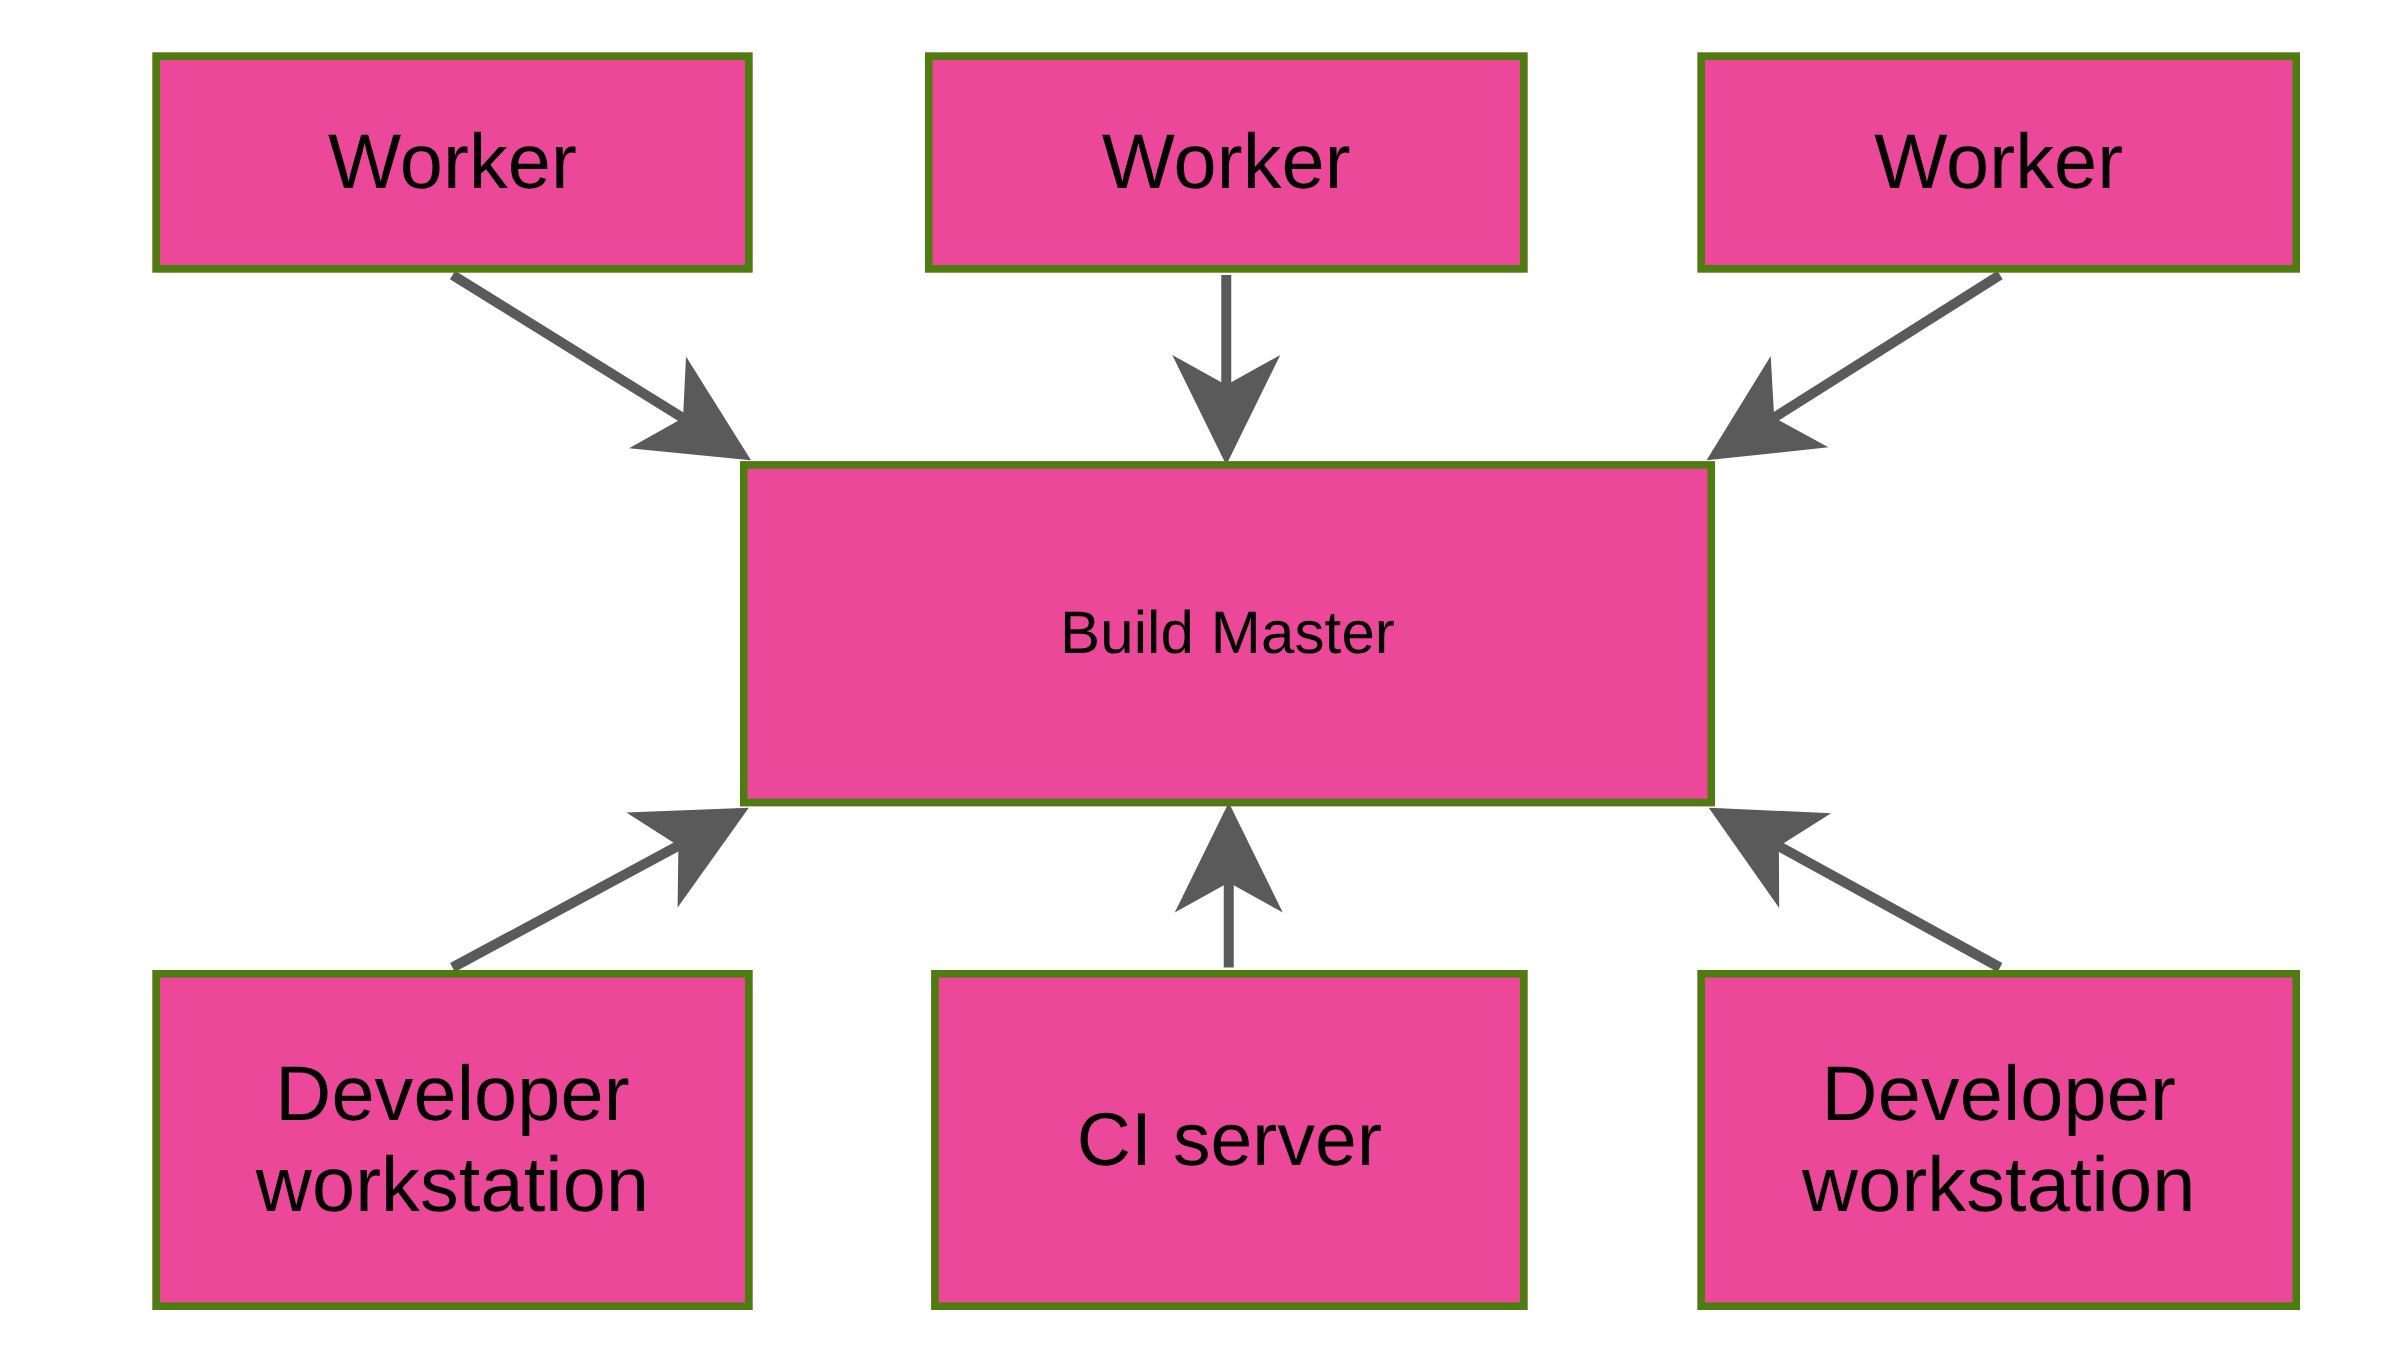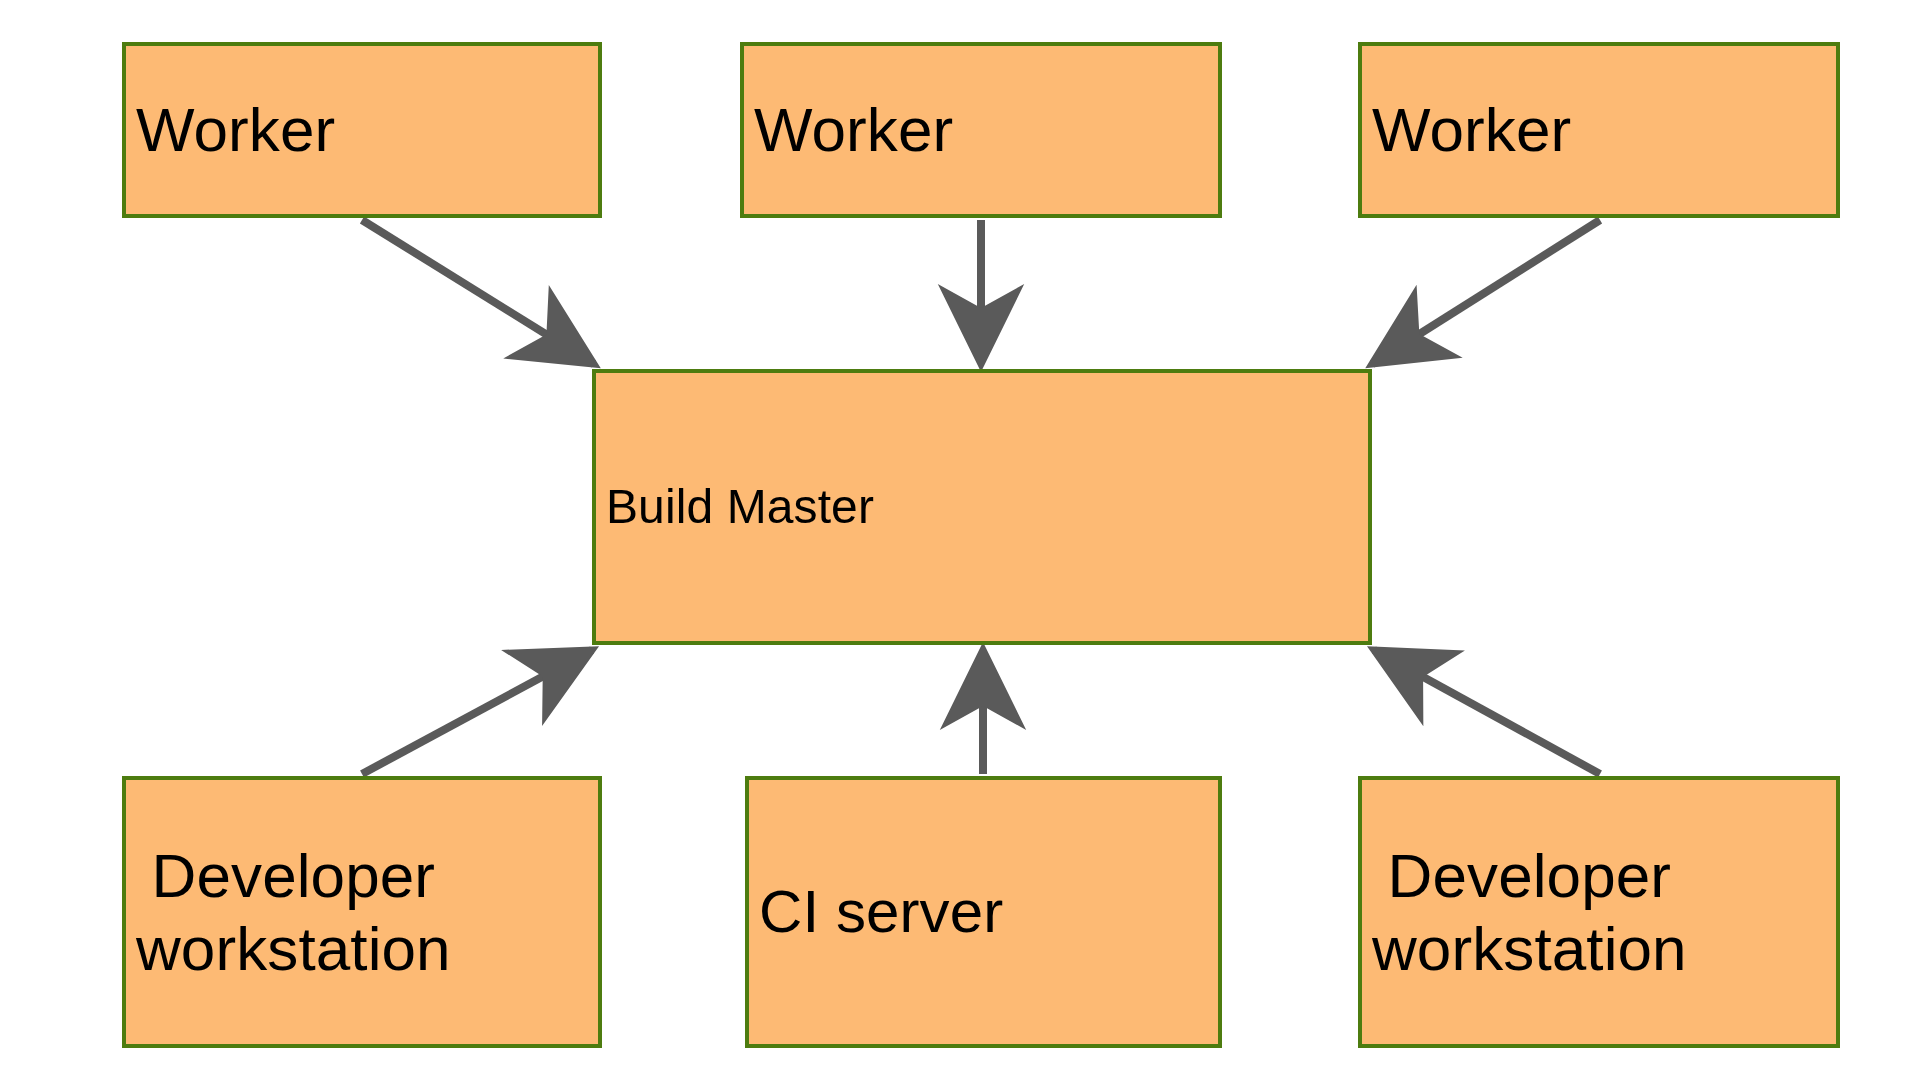--- a/index.html
+++ b/index.html
@@ -21,24 +21,25 @@
     position: absolute;
     left: 0;
     top: 0;
     width: 1910px;
     height: 1090px;
     pointer-events: none;
   }
   .node {
     position: absolute;
     box-sizing: border-box;
-    background: #fdba74;
-    border: 4px solid #4d7c0f;
+    background: #ec4899;
+    border: 6px solid #4d7c0f;
     display: flex;
     align-items: center;
+    justify-content: center;
     text-align: center;
     color: #000000;
     line-height: 1.18;
     font-weight: 400;
     letter-spacing: 0.1px;
   }
   .node .node-label {
     display: block;
     white-space: pre-line;
     padding: 0 10px;

